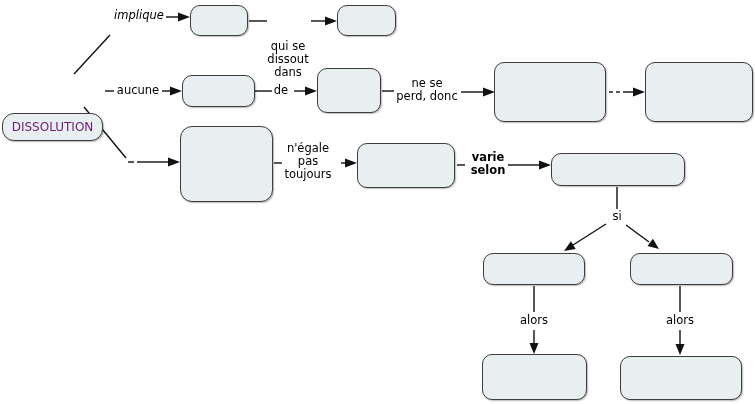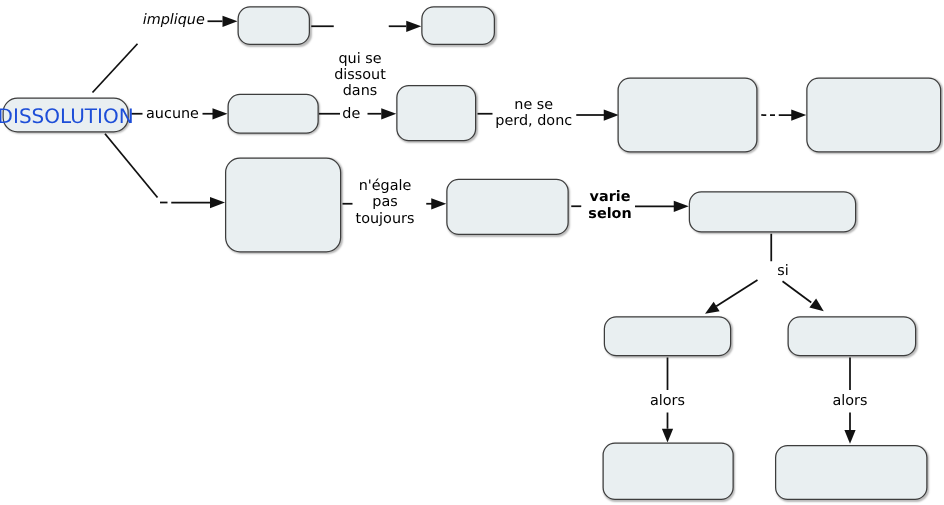--- a/index.html
+++ b/index.html
@@ -15,21 +15,21 @@
     position:absolute;z-index:2;
     background:#e9eff1;
     border:1.5px solid #3d3d3d;
     border-radius:10px;
     box-shadow:1px 1px 1.5px rgba(0,0,0,0.28);
     box-sizing:border-box;
   }
   .node.r12{border-radius:12px;}
   .root-node{
     display:flex;align-items:center;justify-content:center;
-    font-size:16px;color:#1d4ed8;
+    font-size:12px;color:#701a75;margin-top:35px;
   }
   .lbl{
     position:absolute;z-index:3;
     font-size:11.5px;line-height:13px;color:#000;
     text-align:center;white-space:pre-line;
   }
 </style>
 </head>
 <body>
 
@@ -108,17 +108,17 @@
 dans</div>
   <div class="lbl" style="left:114px;top:84px;width:48px;text-align:center;">aucune</div>
   <div class="lbl" style="left:268px;top:84px;width:26px;text-align:center;">de</div>
   <div class="lbl" style="left:390px;top:77px;width:74px;">ne se
 perd, donc</div>
   <div class="lbl" style="left:276px;top:142px;width:64px;">n'égale
 pas
 toujours</div>
   <div class="lbl" style="left:466px;top:151px;width:44px;font-weight:bold;">varie
 selon</div>
-  <div class="lbl" style="left:603px;top:210px;width:28px;text-align:right;">si</div>
+  <div class="lbl" style="left:603px;top:210px;width:28px;">si</div>
   <div class="lbl" style="left:509px;top:314px;width:50px;">alors</div>
   <div class="lbl" style="left:655px;top:314px;width:50px;">alors</div>
 
 </div>
 
 </body></html>

